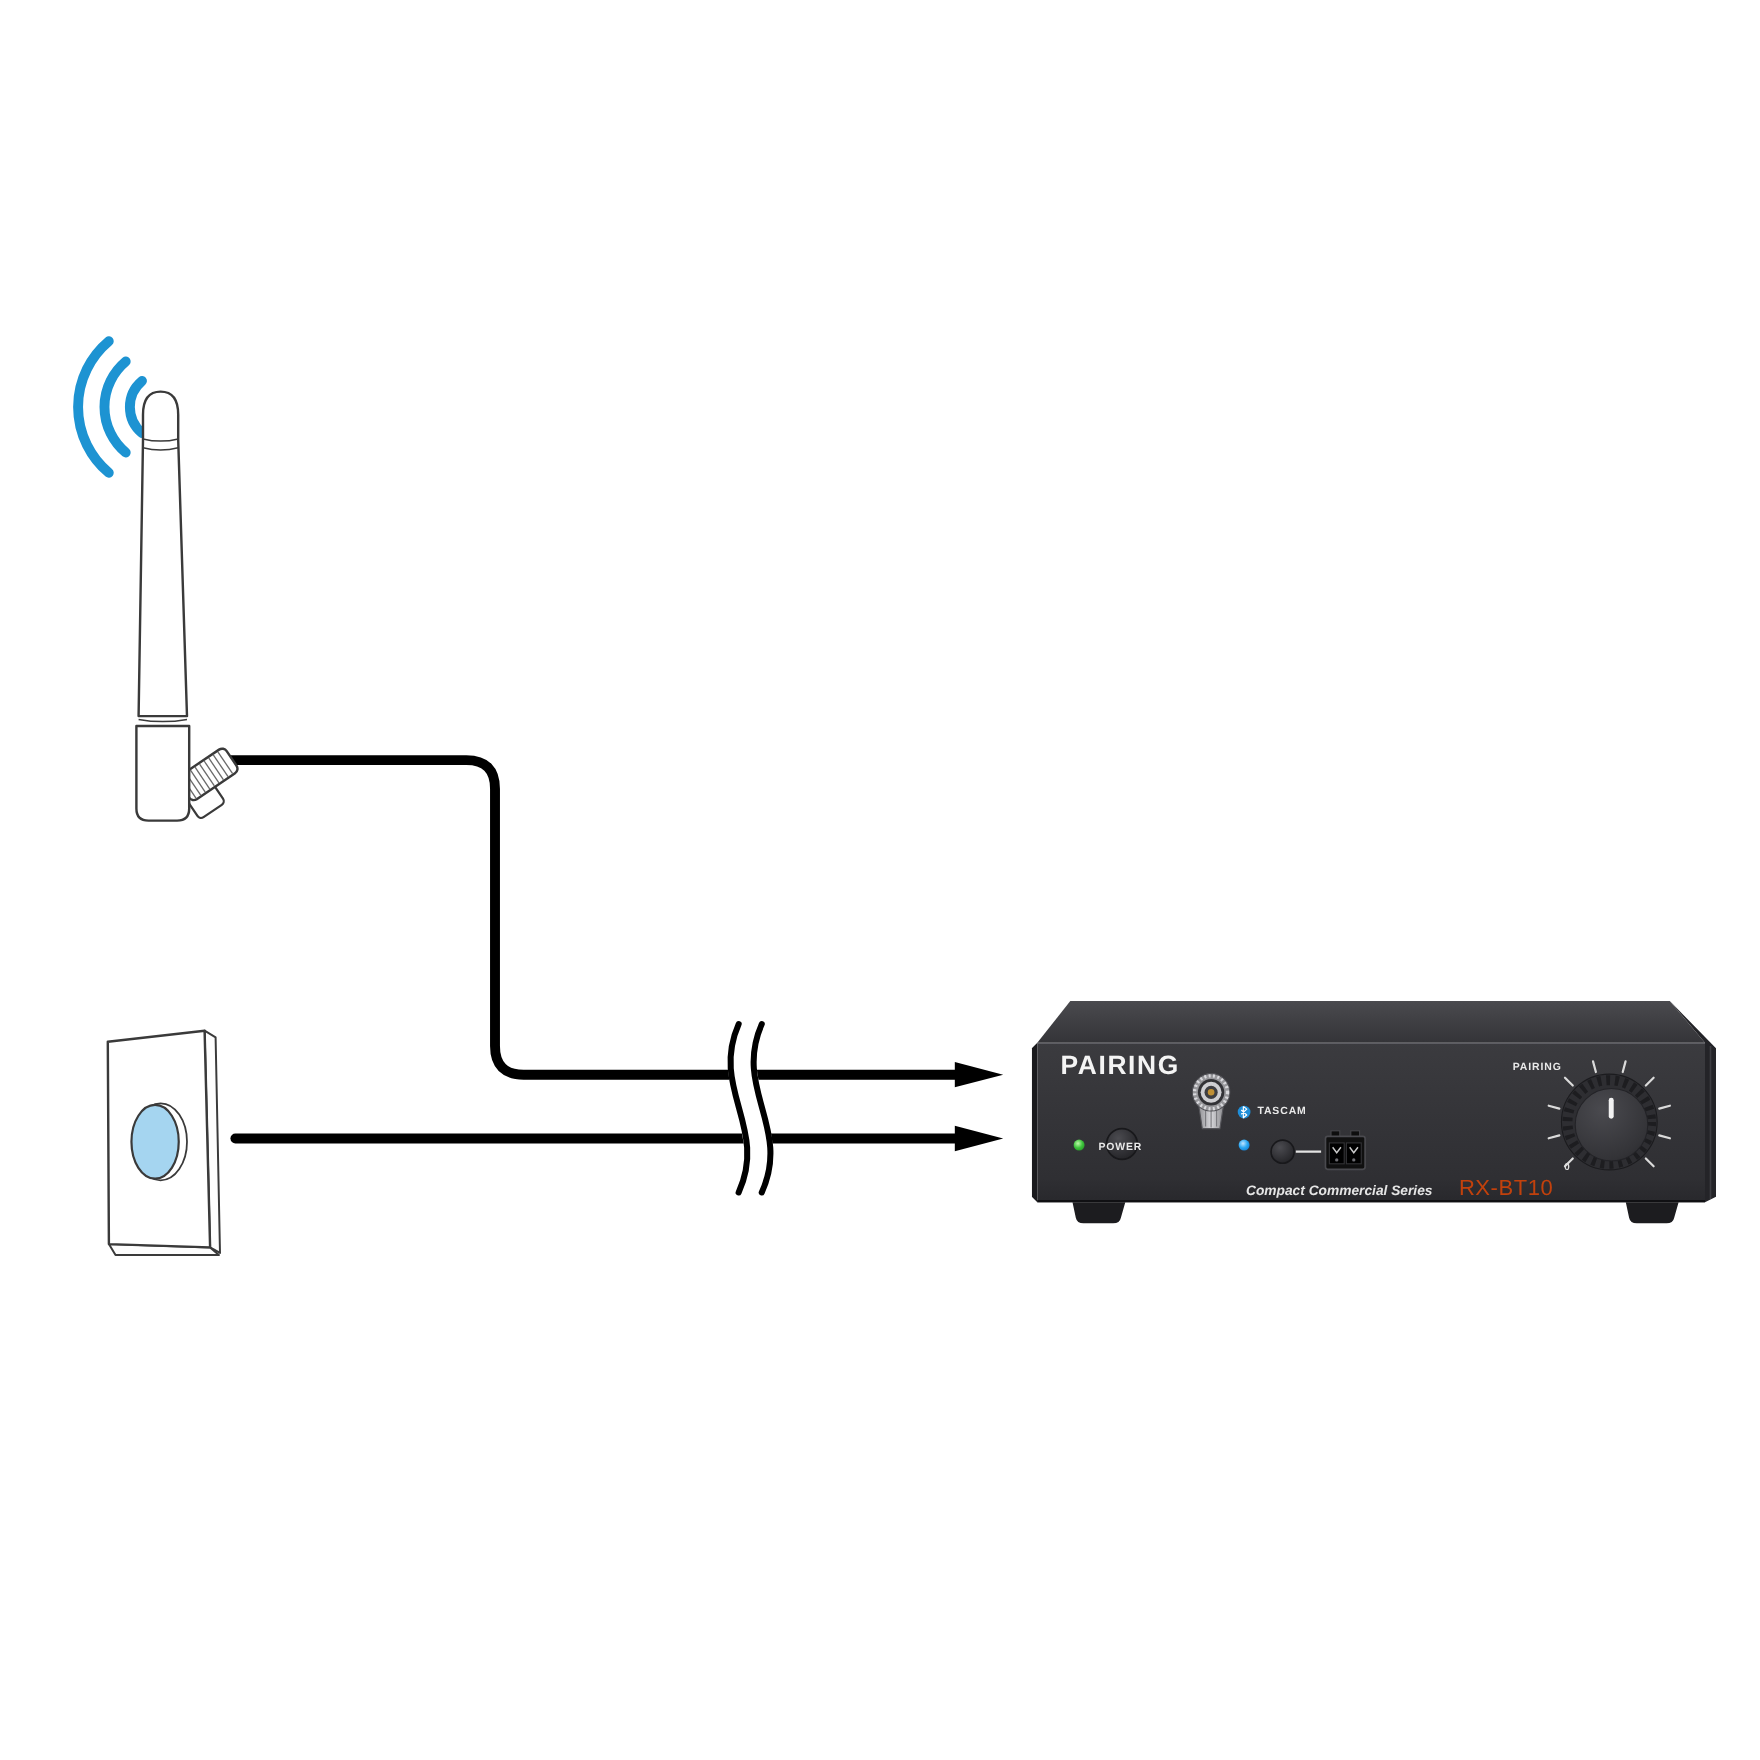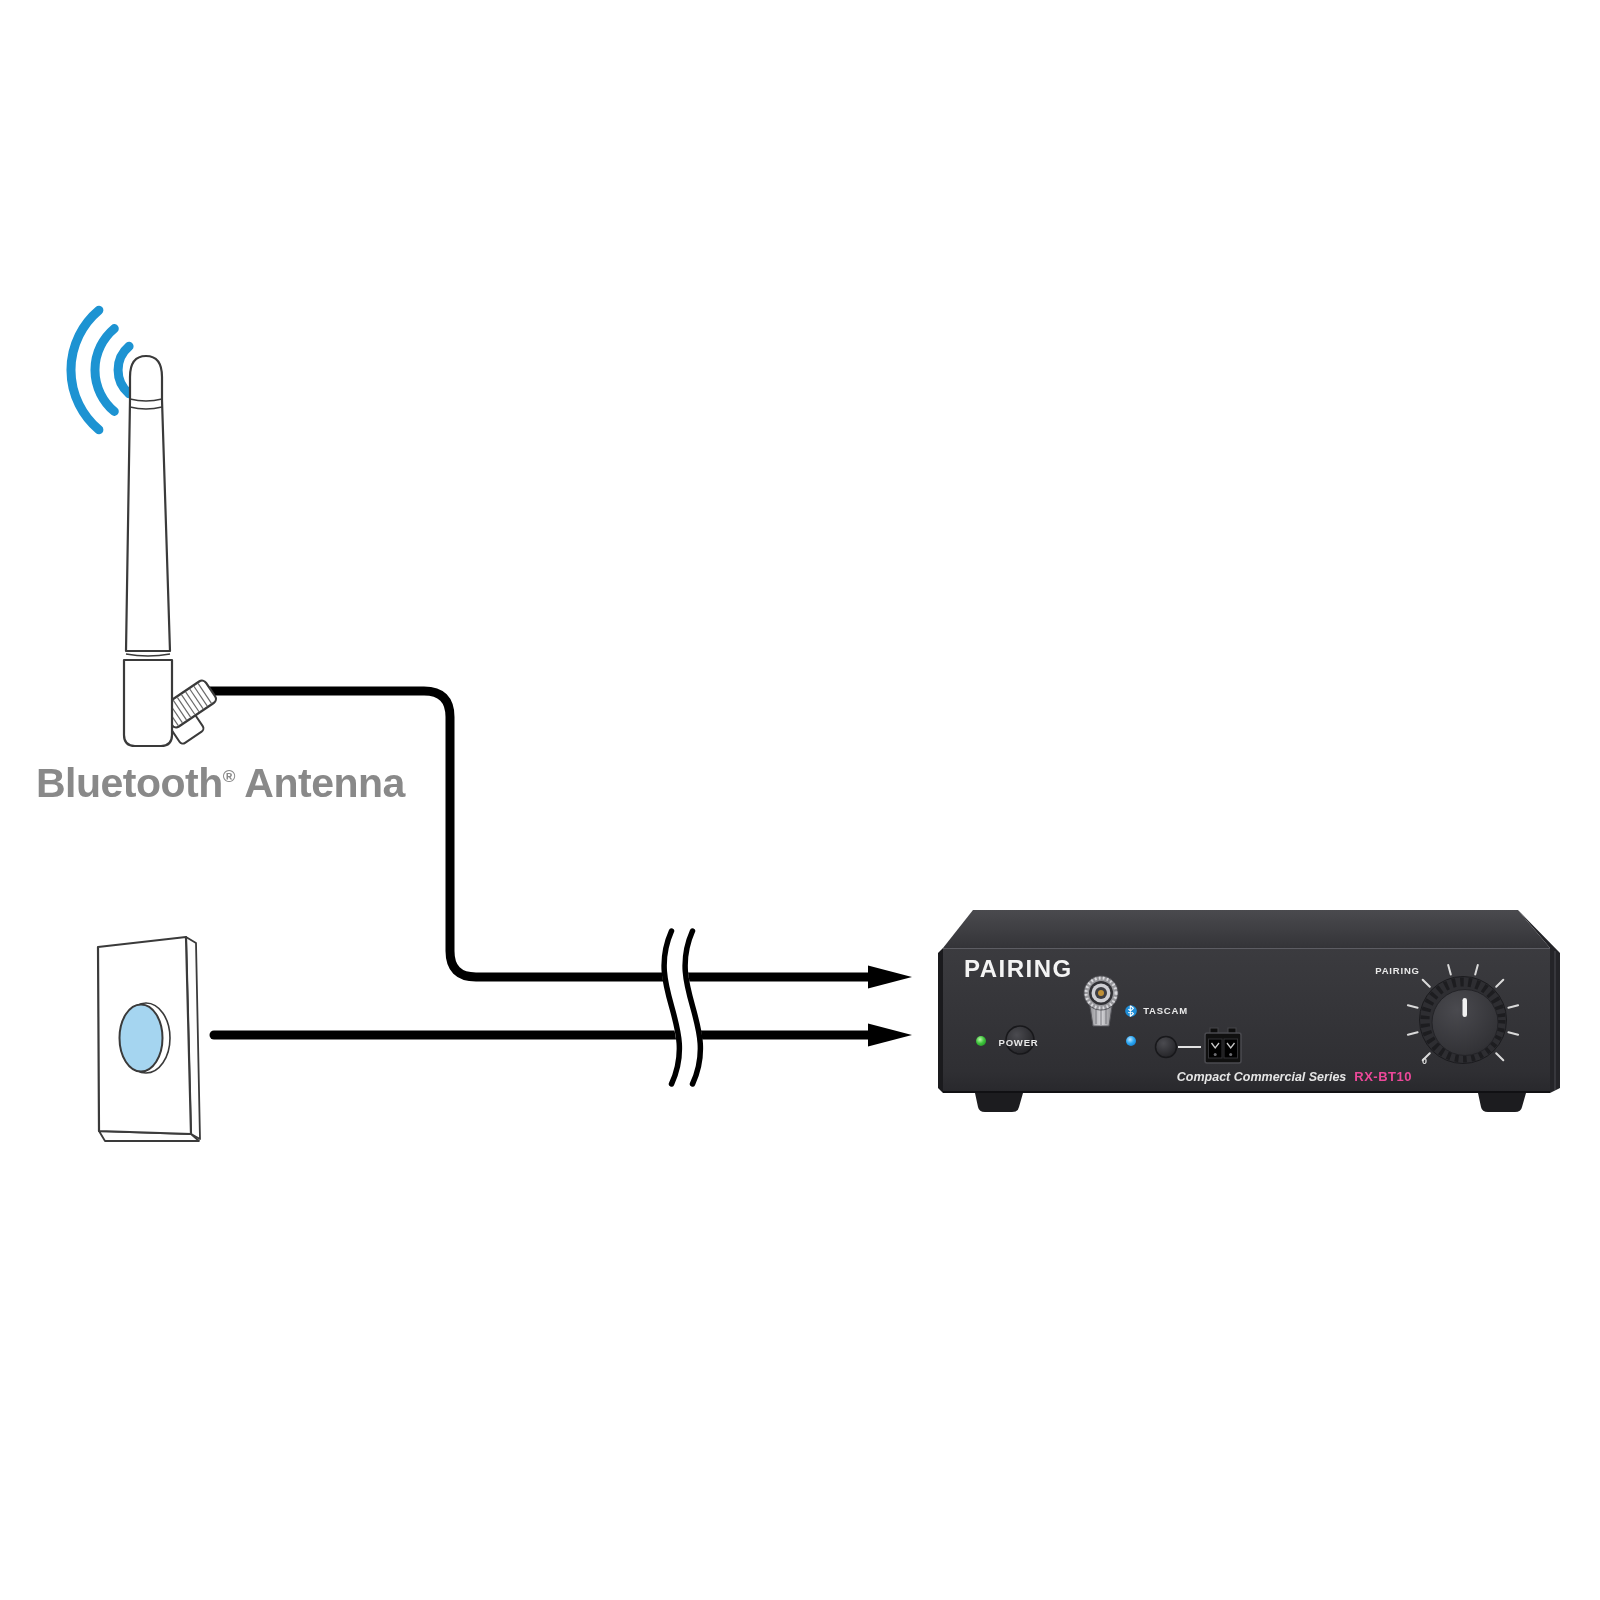--- a/index.html
+++ b/index.html
@@ -16,23 +16,23 @@
   
   .device{position:absolute;left:938px;top:905px;width:627px;height:213px;}
   .device .chassis{position:absolute;left:0;top:0;}
   .dev-text{position:absolute;color:#e9e9e9;white-space:nowrap;}
   .brand{left:26px;top:50px;font-size:24px;font-weight:bold;letter-spacing:1.5px;color:#f4f4f4;}
   .lbl-small{font-size:9.5px;font-weight:bold;letter-spacing:0.8px;text-align:center;}
   .power-label{left:45px;top:101px;width:71px;margin-top:31px;}
   .pairing-label{left:200px;top:100px;width:55px;}
   .volume-label{left:424px;top:60px;width:71px;}
   .zero-label{left:484px;top:151px;font-size:9px;color:#dcdcdc;font-weight:bold;}
-  .series-row{position:absolute;right:153px;top:164px;display:flex;align-items:baseline;gap:8px;}
+  .series-row{position:absolute;right:153px;top:164px;display:flex;align-items:baseline;gap:24px;}
   .series-name{font-style:italic;font-weight:bold;font-size:12.5px;color:#e5e5e5;}
-  .model-name{font-weight:bold;font-size:13px;color:#ec4899;letter-spacing:0.5px;}
+  .model-name{font-weight:normal;font-size:20px;color:#c2410c;letter-spacing:0.5px;}
 </style>
 </head>
 <body>
 
 <div class="canvas">
 
   <svg class="art" width="1600" height="1600" viewBox="0 0 1600 1600">
 
     <g>
       <path d="M 210,691 L 424,691 Q 450,691 450,717 L 450,951 Q 450,977 476,977 L 868,977" fill="none" stroke="#000" stroke-width="9" stroke-linecap="round"></path>
@@ -83,21 +83,20 @@
 
     <g stroke-linejoin="round">
       <polygon points="186,937 196,943 200,1139 191,1134" fill="#fdfdfd" stroke="#3a3a3a" stroke-width="1.8"></polygon>
       <polygon points="99,1131 191,1134 199,1141 105,1141" fill="#fdfdfd" stroke="#3a3a3a" stroke-width="1.8"></polygon>
       <polygon points="98,947 186,937 191,1134 99,1131" fill="#ffffff" stroke="#3a3a3a" stroke-width="2.2"></polygon>
       <ellipse cx="146" cy="1038" rx="24" ry="35" fill="#ffffff" stroke="#3a3a3a" stroke-width="1.6"></ellipse>
       <ellipse cx="141" cy="1038" rx="21.5" ry="33.5" fill="#a5d5f0" stroke="#3a3a3a" stroke-width="2"></ellipse>
     </g>
   </svg>
 
-  <div class="diagram-label" style="left:36px;top:760px;"><span>Bluetooth</span><span class="reg">®</span><span> Antenna</span></div>
 
 
   <div class="device">
 
     <svg class="chassis" width="627" height="213" viewBox="0 0 627 213">
       <defs>
         <linearGradient id="gTop" x1="0" y1="0" x2="0" y2="1">
           <stop offset="0" stop-color="#4a4a4e"></stop>
             <stop offset="1" stop-color="#343438"></stop>
         </linearGradient>

